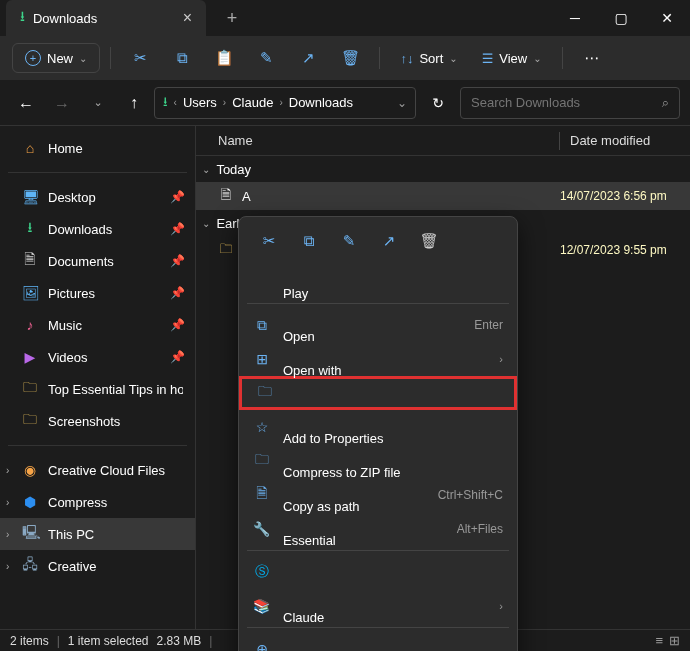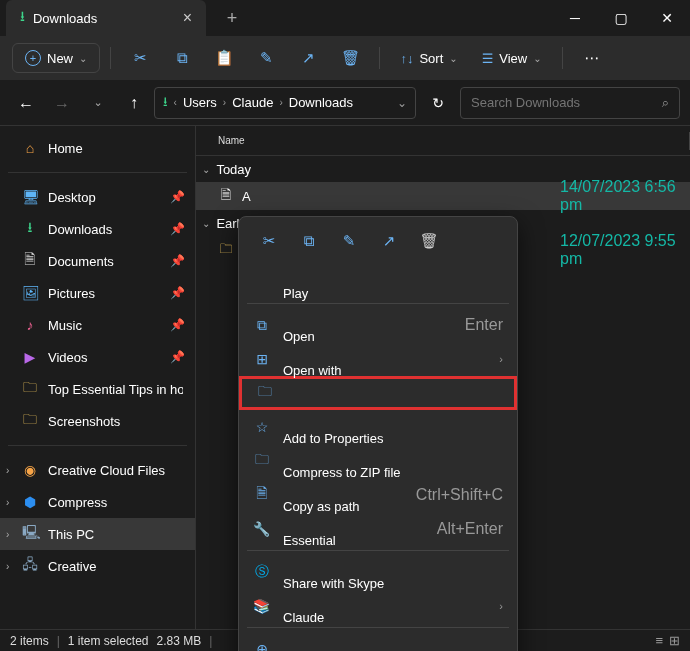--- a/index.html
+++ b/index.html
@@ -32,37 +32,37 @@
 .searchbox .sicon { color: #999; font-size: 13px; }
 .body { display: flex; height: 505px; }
 .sidebar { width: 196px; background: #1c1c1c; border-right: 1px solid #333; overflow: hidden; padding-top: 6px; }
 .side-item { display: flex; align-items: center; height: 32px; padding: 0 12px 0 22px; cursor: pointer; gap: 10px; position: relative; }
 .side-item.sel { background: #383838; }
 .side-item .chev-s { position: absolute; left: 6px; font-size: 10px; color: #aaa; }
 .side-item .pin { position: absolute; right: 10px; font-size: 12px; color: #999; }
 .side-item .ic { width: 16px; text-align: center; font-size: 14px; }
 .side-sep { height: 1px; background: #333; margin: 8px 8px; }
 .content { flex: 1; background: #1c1c1c; overflow: hidden; position: relative; }
-.cols { display: flex; height: 30px; align-items: center; border-bottom: 1px solid #333; padding-left: 22px; color: #ddd; font-size: 10px; }
+.cols { display: flex; height: 30px; align-items: center; border-bottom: 1px solid #333; padding-left: 22px; color: #ddd; font-size: 13px; }
 .col-name { flex: 1; }
 .col-date { width: 130px; }
 .group { display: flex; align-items: center; height: 26px; padding-left: 6px; gap: 6px; font-size: 13px; color: #fff; }
 .group .gchev { font-size: 10px; color: #aaa; }
 .row { display: flex; align-items: center; height: 28px; padding-left: 22px; font-size: 13px; }
 .row.sel { background: #383838; }
 .row .ric { width: 16px; margin-right: 8px; text-align: center; font-size: 13px; }
 .row .rname { flex: 1; white-space: nowrap; overflow: hidden; }
-.row .rdate { width: 130px; font-size: 16px; color: #14b8a6; }
+.row .rdate { width: 130px; font-size: 12px; color: #fef9c3; }
 .context { position: absolute; left: 238px; top: 216px; width: 280px; background: #2c2c2c; border: 1px solid #444; border-radius: 8px; box-shadow: 0 8px 24px rgba(0,0,0,0.6); z-index: 100; padding-bottom: 4px; overflow: hidden; }
 .ctx-icons { display: flex; padding: 8px 12px; gap: 4px; }
 .ctx-icons .ci { width: 36px; height: 32px; display: flex; align-items: center; justify-content: center; cursor: pointer; font-size: 15px; color: #6cb4f4; border-radius: 4px; }
 .ctx-item { display: flex; align-items: center; height: 34px; padding: 0 14px; cursor: pointer; gap: 12px; font-size: 13px; }
 .ctx-item .cic { width: 18px; text-align: center; font-size: 14px; color: #6cb4f4; }
 .ctx-item .clabel { flex: 1; margin-top: 23px; }
-.ctx-item .chint { font-size: 16px; color: #999; }
+.ctx-item .chint { font-size: 12px; color: #999; }
 .ctx-item .carr { font-size: 11px; color: #999; }
 .ctx-sep { height: 1px; background: #444; margin: 4px 8px; }
 .highlight { border: 3px solid #e03131; }
 .statusbar { position: absolute; bottom: 0; left: 0; right: 0; height: 22px; background: #1c1c1c; border-top: 1px solid #333; display: flex; align-items: center; padding: 0 10px; font-size: 12px; color: #ddd; gap: 8px; }
 .statusbar .ssep { color: #666; }
 .statusbar .viewtoggle { margin-left: auto; display: flex; gap: 6px; font-size: 13px; color: #999; }
 .ic-home{color:#f7a447}.ic-desktop{color:#5eb5f7}.ic-dl{color:#3dd68c}.ic-doc{color:#d8d8d8}.ic-pic{color:#5eb5f7}.ic-music{color:#f06292}.ic-vid{color:#b968e8}.ic-folder{color:#f7cc5e}.ic-cc{color:#f7a447}.ic-dbx{color:#2c8ef0}.ic-pc{color:#8aa9c4}.ic-net{color:#8aa9c4}
 </style>
 </head>
 <body>
@@ -198,20 +198,21 @@
         <span class="chev-s">›</span>
         <span class="ic ic-net">🖧</span>
         <span>Creative</span>
       </div>
   </div>
 
   <div class="content">
     <div class="cols">
       <div class="col-name">Name</div>
       <div style="width:1px;height:18px;background:#444"></div>
+      <div class="col-date" style="padding-left:10px">Date modified</div>
     </div>
     <div class="group">
         <span class="gchev">⌄</span>
         <span>Today</span>
       </div>
     <div class="row sel">
         <span class="ric">🗎</span>
         <span class="rname">A</span>
         <span class="rdate">14/07/2023 6:56 pm</span>
       </div>
@@ -262,26 +263,25 @@
       <span class="clabel">Compress to ZIP file</span>
     </div>
   <div class="ctx-item">
       <span class="cic">🗎</span>
       <span class="clabel">Copy as path</span>
       <span class="chint">Ctrl+Shift+C</span>
     </div>
   <div class="ctx-item">
       <span class="cic">🔧</span>
       <span class="clabel">Essential</span>
-      <span class="chint">Alt+Enter</span>
+      <span class="chint">Alt+Files</span>
     </div>
   <div class="ctx-sep"></div>
   <div class="ctx-item">
       <span class="cic" style="color:#00aff0">Ⓢ</span>
-      <span class="clabel">Share with Skype</span>
     </div>
   <div class="ctx-item">
       <span class="cic" style="color:#d24726">📚</span>
       <span class="clabel">Claude</span>
       <span class="carr">›</span>
     </div>
   <div class="ctx-sep"></div>
   <div class="ctx-item">
       <span class="cic">⊕</span>
       <span class="clabel">Show more options</span>

